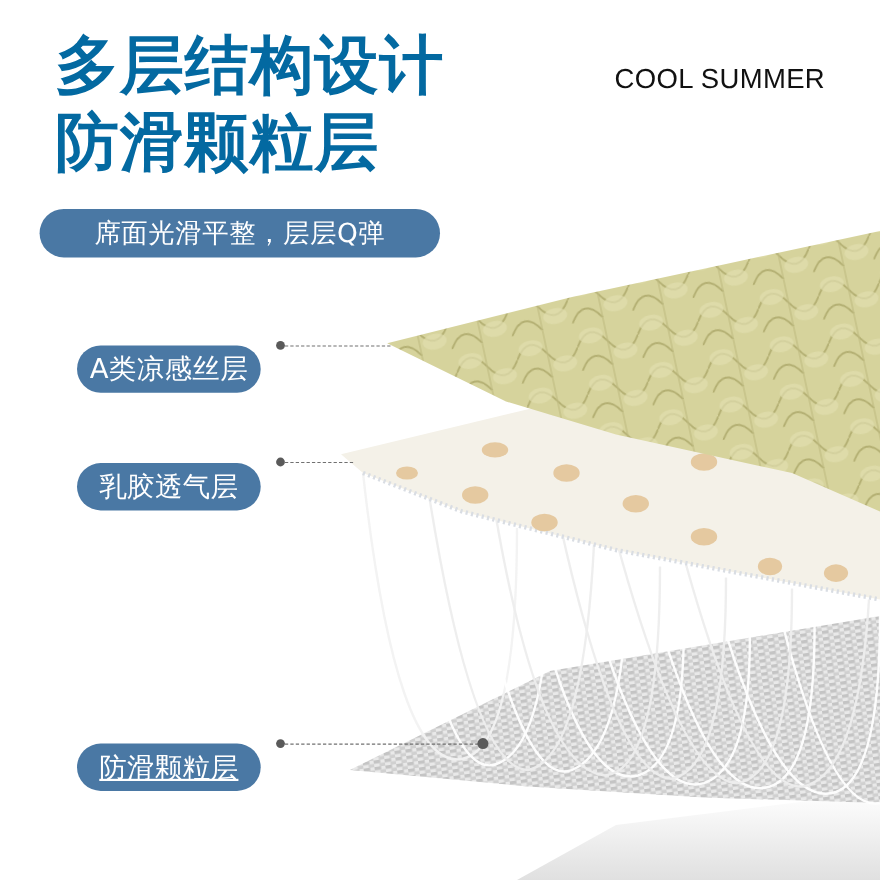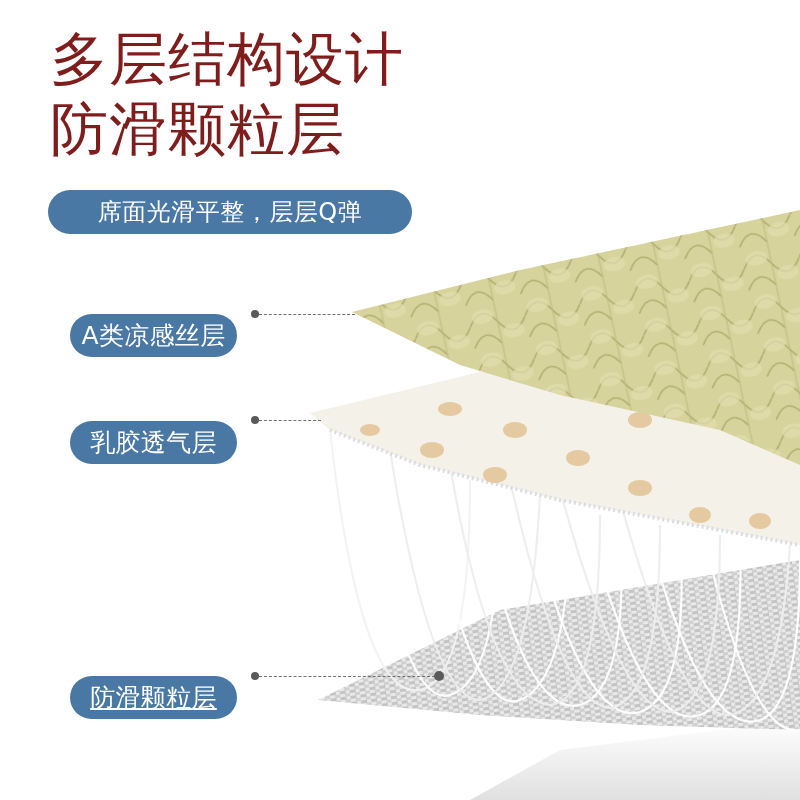--- a/index.html
+++ b/index.html
@@ -3,31 +3,31 @@
 <meta charset="utf-8">
 <style>
   html, body { margin: 0; padding: 0; }
   body {
     width: 800px; height: 800px; overflow: hidden; position: relative;
     background: #ffffff;
     font-family: "DejaVu Sans", "Liberation Sans", sans-serif;
   }
   .headline {
     position: absolute; left: 50px; margin: 0;
-    font-weight: normal; color: #7f1d1d; font-size: 58px; line-height: 1; letter-spacing: 1px;
+    font-weight: bold; color: #0369a1; font-size: 58px; line-height: 1; letter-spacing: 1px;
   }
   .headline.l1 { top: 30px; }
   .headline.l2 { top: 100px; }
   .en-title {
     position: absolute; right: 50px; top: 58px; text-align: right;
     font-family: "Liberation Sans", sans-serif; font-size: 25px; line-height: 29px; color: #111;
     letter-spacing: 0.3px;
   }
   .banner {
-    position: absolute; left: 48px; top: 190px; width: 364px; height: 44px;
+    position: absolute; left: 36px; top: 190px; width: 364px; height: 44px;
     background: var(--accent); border-radius: 22px; color: #fff;
     font-size: 24px; line-height: 44px; text-align: center; letter-spacing: 0.5px;
   }
   .pill {
     position: absolute; left: 70px; width: 167px; height: 43px;
     background: var(--accent); border-radius: 22px; color: #fff;
     font-size: 25px; line-height: 43px; text-align: center; letter-spacing: 0.3px; margin-top: 24px;
   }
   .leader { position: absolute; height: 0; border-top: 1.5px dashed #707070; }
   .dot { position: absolute; width: 8px; height: 8px; border-radius: 50%; background: #5a5a5a; }
@@ -102,20 +102,21 @@
     <path d="M352 312 L520 270 L660 240 L800 210 L800 465 L720 430 L560 395 L460 365 Z" fill="url(#braid)"></path>
   </g>
 
   <g></g>
 </svg>
 
 <h1 class="headline l1">多层结构设计</h1>
 <h1 class="headline l2">防滑颗粒层</h1>
 
 <div class="en-title">
+  <div>COOL SUMMER</div>
 </div>
 
 <div class="banner">席面光滑平整，层层Q弹</div>
 
 <div class="pill" style="top:290px;">A类凉感丝层</div>
 <div class="dot" style="left:251px; top:310px;"></div>
 <div class="leader" style="left:259px; top:314px; width:96px;"></div>
 
 <div class="pill" style="top:397px;">乳胶透气层</div>
 <div class="dot" style="left:251px; top:416px;"></div>

